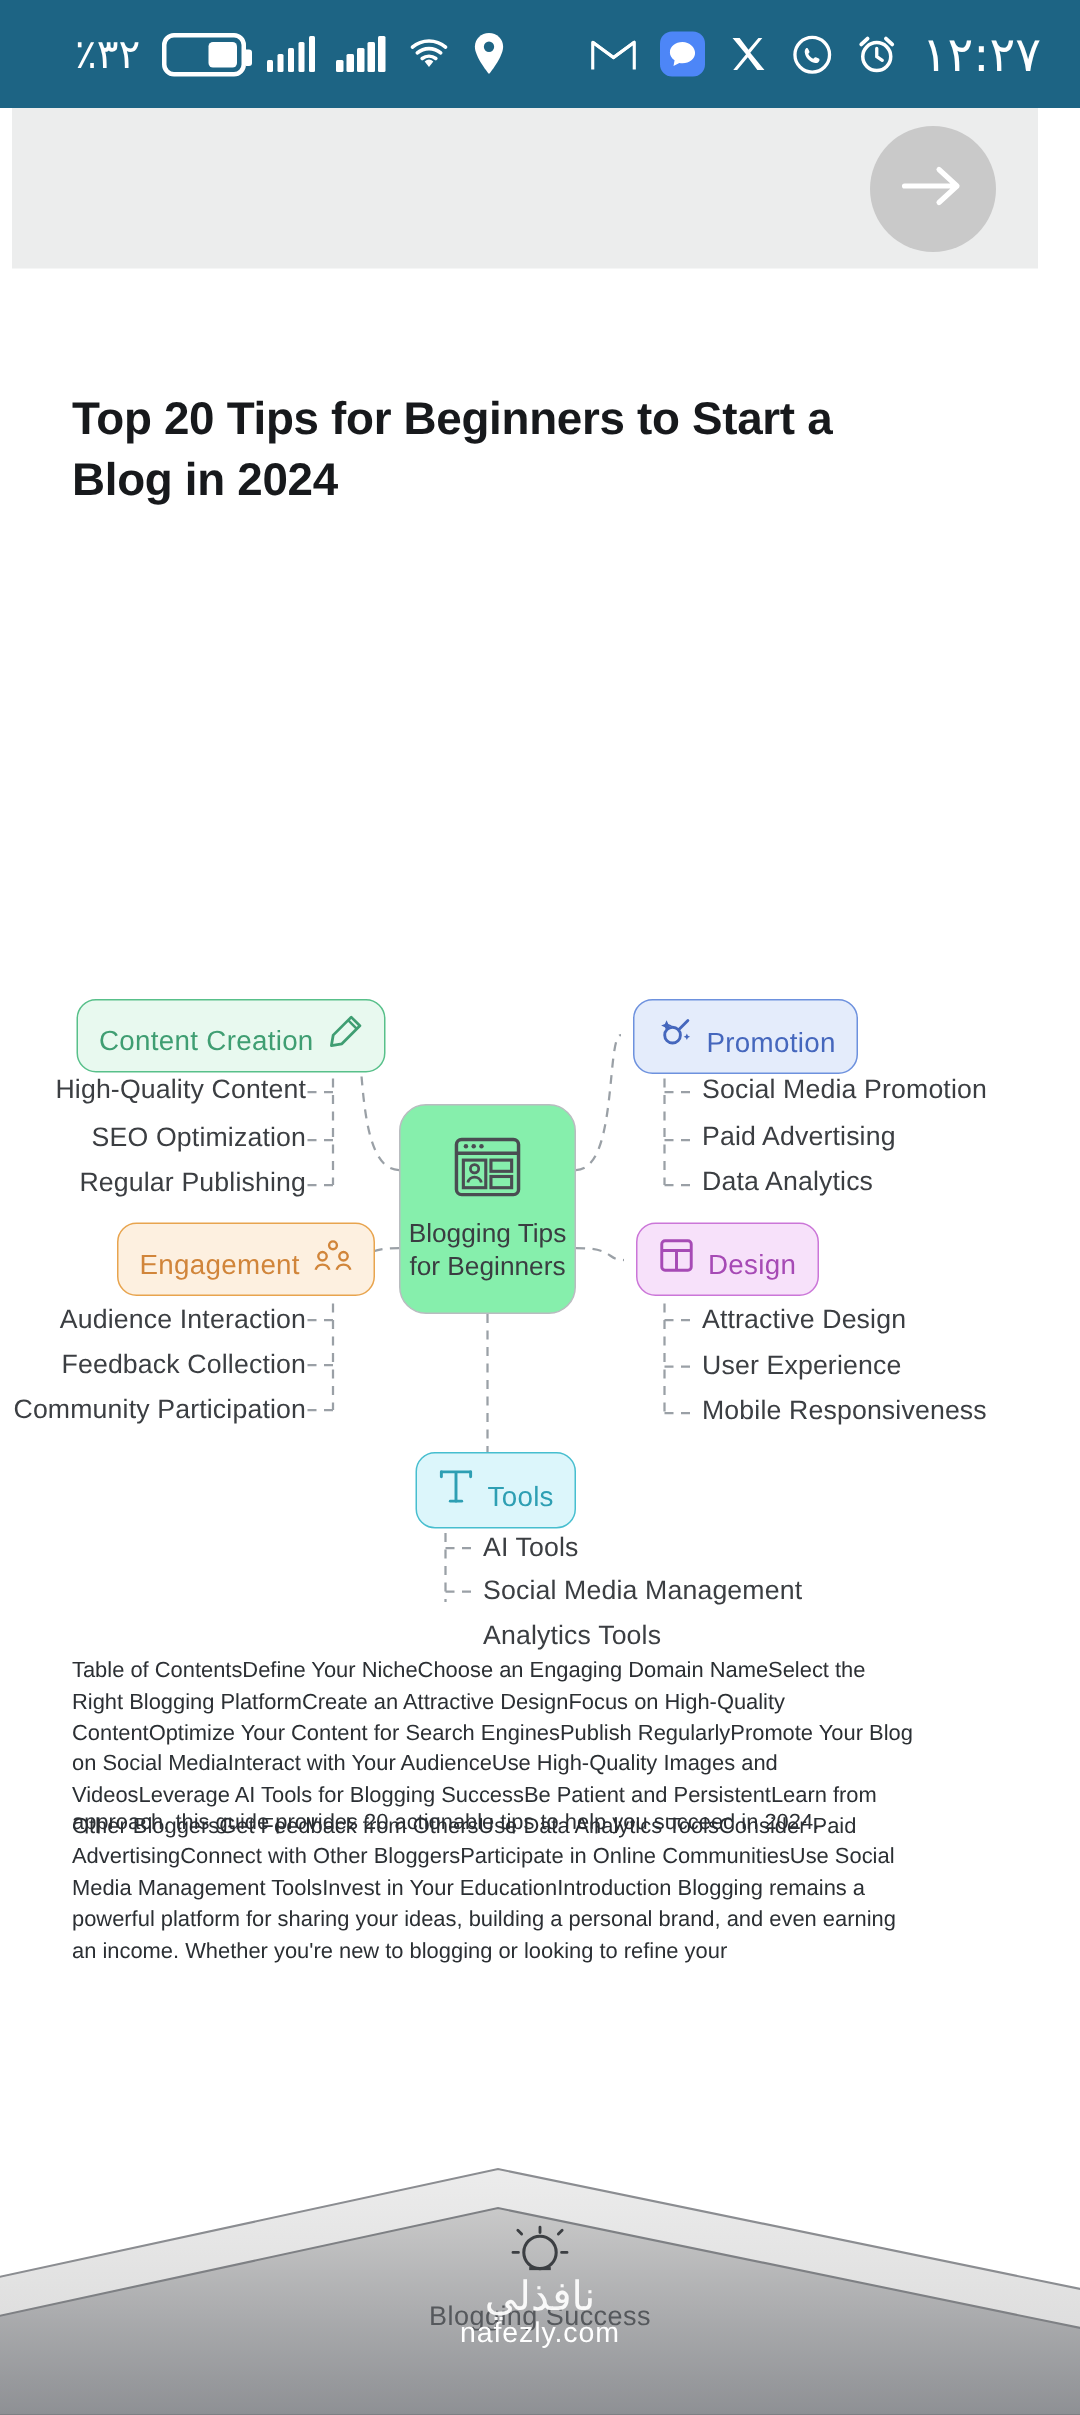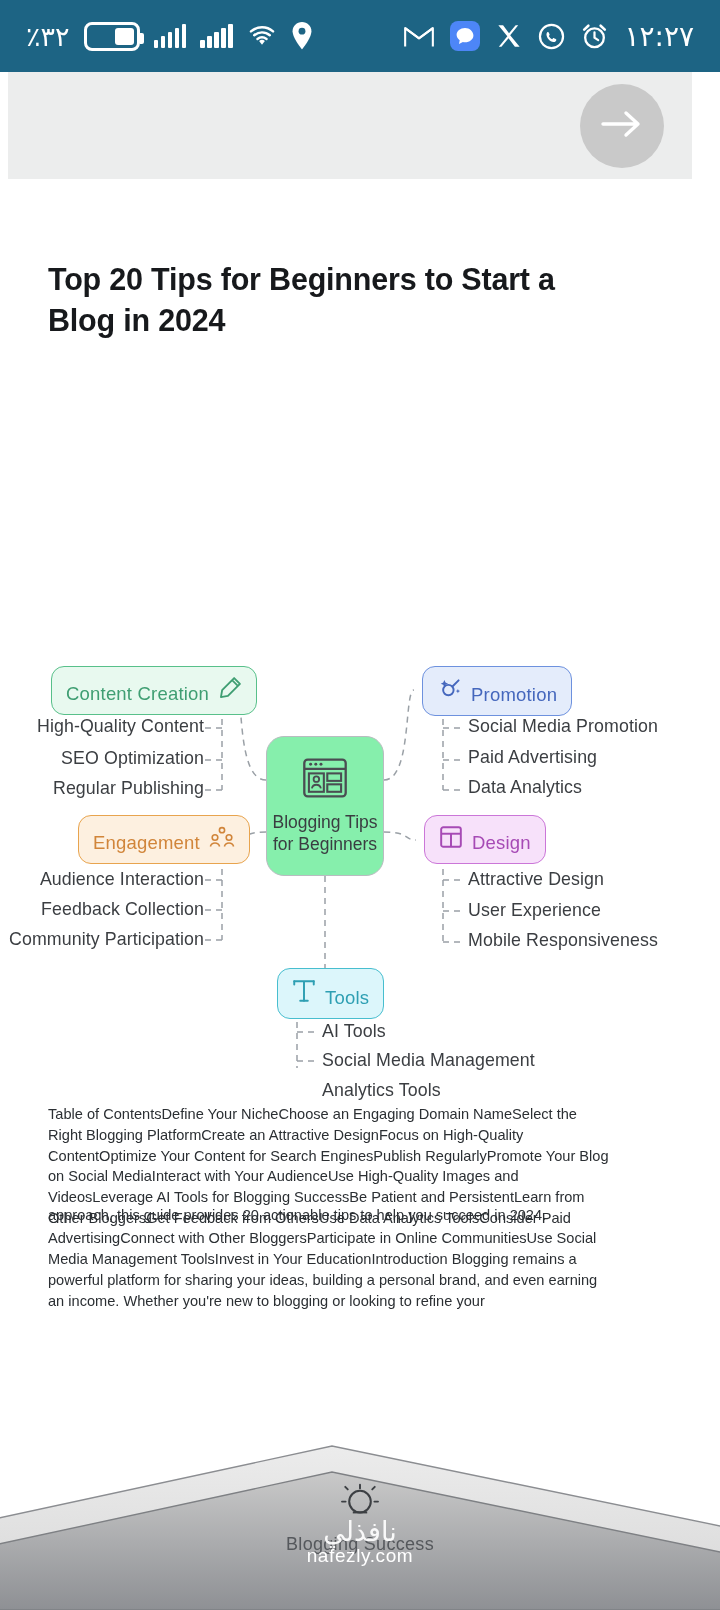--- a/index.html
+++ b/index.html
@@ -13,39 +13,39 @@
 
   
   .statusbar{
     height:72px; width:720px;
     background:#1d6484;
     display:flex; align-items:center; justify-content:space-between;
     padding:0 26px;
     color:#ffffff;
   }
   .sb-left,.sb-right{ display:flex; align-items:center; }
-  .sb-left{ gap:14px; }
+  .sb-left{ gap:14px;margin-left:24px; }
   .sb-right{ gap:16px; }
   .battery-pct{ font-size:27px; letter-spacing:0px; font-family:"DejaVu Sans", sans-serif; }
   .battery-shell{
     width:56px; height:29px; border:3px solid #fff; border-radius:8px;
     position:relative; display:flex; align-items:center; padding:3px;
     justify-content:flex-end;
   }
   .battery-shell::after{
     content:""; position:absolute; right:-7px; top:8px;
     width:4px; height:11px; background:#fff; border-radius:0 2px 2px 0;
   }
   .battery-fill{ width:19px; height:100%; background:#fff; border-radius:3px; }
   .bars{ display:flex; align-items:flex-end; gap:2.5px; height:24px; }
   .bars i{ display:block; width:4.5px; background:#fff; border-radius:1px; }
   .bars i:nth-child(1){height:8px;} .bars i:nth-child(2){height:12px;}
   .bars i:nth-child(3){height:16px;} .bars i:nth-child(4){height:20px;}
   .bars i:nth-child(5){height:24px;}
-  .sb-time{ font-size:28px; font-family:"DejaVu Sans", sans-serif; letter-spacing:1px; }
+  .sb-time{ font-size:32px; font-family:"DejaVu Sans", sans-serif; letter-spacing:1px; }
   .sb-ico{ display:inline-flex; align-items:center; justify-content:center; }
   .msg-badge{
     width:30px;height:30px;border-radius:8px;background:#4d86f7;
     display:flex;align-items:center;justify-content:center;
   }
 
   
   .toolbar{
     position:absolute; top:72px; left:8px; width:684px; height:107px;
     background:#eceded;

